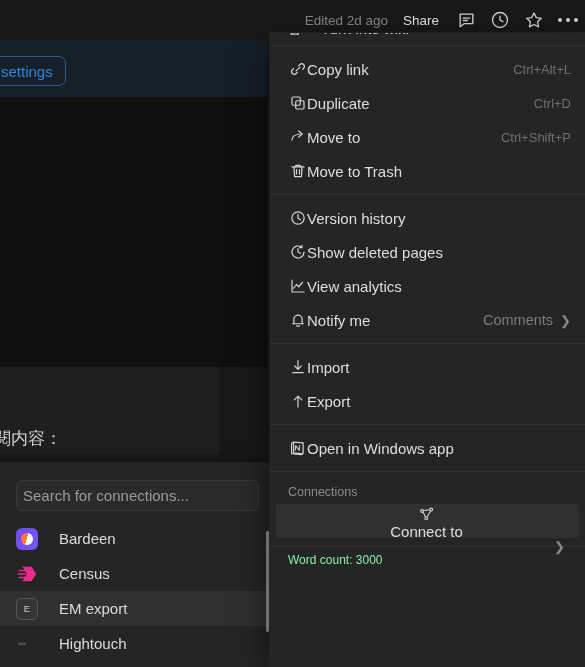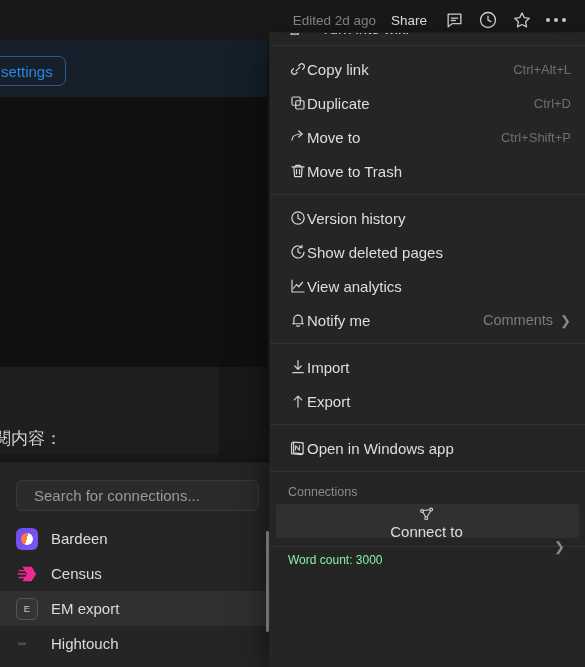--- a/index.html
+++ b/index.html
@@ -8,21 +8,21 @@
     background: #191919;
     font-family: "Liberation Sans", sans-serif;
     overflow: hidden;
   }
   #root { position: relative; width: 585px; height: 667px; background: #191919; }
 
   
   .topbar {
     position: absolute; left: 0; top: 0; width: 585px; height: 40px;
     background: #191919; display: flex; align-items: center;
-    justify-content: flex-end; padding-right: 12px; gap: 0px;
+    justify-content: flex-end; gap: 0px;
   }
   .edited-label { color: #8a8a86; font-size: 13.5px; margin-right: 15px; white-space: nowrap; }
   .share-btn { color: #e6e6e4; font-size: 13.5px; margin-right: 10px; white-space: nowrap; cursor: pointer; }
   .tb-icon { width: 34px; height: 28px; display: flex; align-items: center; justify-content: center; cursor: pointer; }
   .tb-icon svg { display: block; }
 
   
   .banner {
     position: absolute; left: 0; top: 40px; width: 267px; height: 57px;
     background: #16202b;
@@ -55,30 +55,30 @@
   
   .conn-panel {
     position: absolute; left: -16px; top: 463px; width: 291px; height: 204px;
     background: #252525; border-radius: 6px;
     box-shadow: 0 0 0 1px rgba(255,255,255,0.045), 0 8px 26px rgba(0,0,0,0.55);
     overflow: hidden;
   }
   .conn-search {
     position: absolute; left: 32px; top: 17px; width: 243px; height: 31px;
     background: #2b2b2b; border: 1px solid #3a3a3a; border-radius: 6px;
-    color: #9b9b98; font-size: 15px; line-height: 29px; padding-left: 17px;
+    color: #9b9b98; font-size: 15px; line-height: 29px; padding-left: 6px;
     white-space: nowrap; overflow: hidden;
   }
   .conn-list { position: absolute; left: 0; top: 58px; width: 291px; }
   .conn-row {
     position: relative; height: 35px; display: flex; align-items: center;
     padding-left: 32px; gap: 13px;
   }
   .conn-row.active { background: #303030; }
-  .conn-name { color: #dcdcda; font-size: 15px; white-space: nowrap; }
+  .conn-name { color: #dcdcda; font-size: 15px; white-space: nowrap; margin-left: 8px; }
   .conn-ico { width: 22px; height: 22px; flex: 0 0 22px; position: relative; }
 
   .ico-bardeen {
     width: 22px; height: 22px; border-radius: 6px;
     background: linear-gradient(135deg,#6c4cf0 0%,#7a58f5 100%);
     display: flex; align-items: center; justify-content: center;
   }
   .ico-bardeen i {
     display: block; width: 12px; height: 12px; border-radius: 50%;
     background: conic-gradient(from 200deg,#ff7a3d 0deg 170deg,#ffffff 170deg 360deg);

